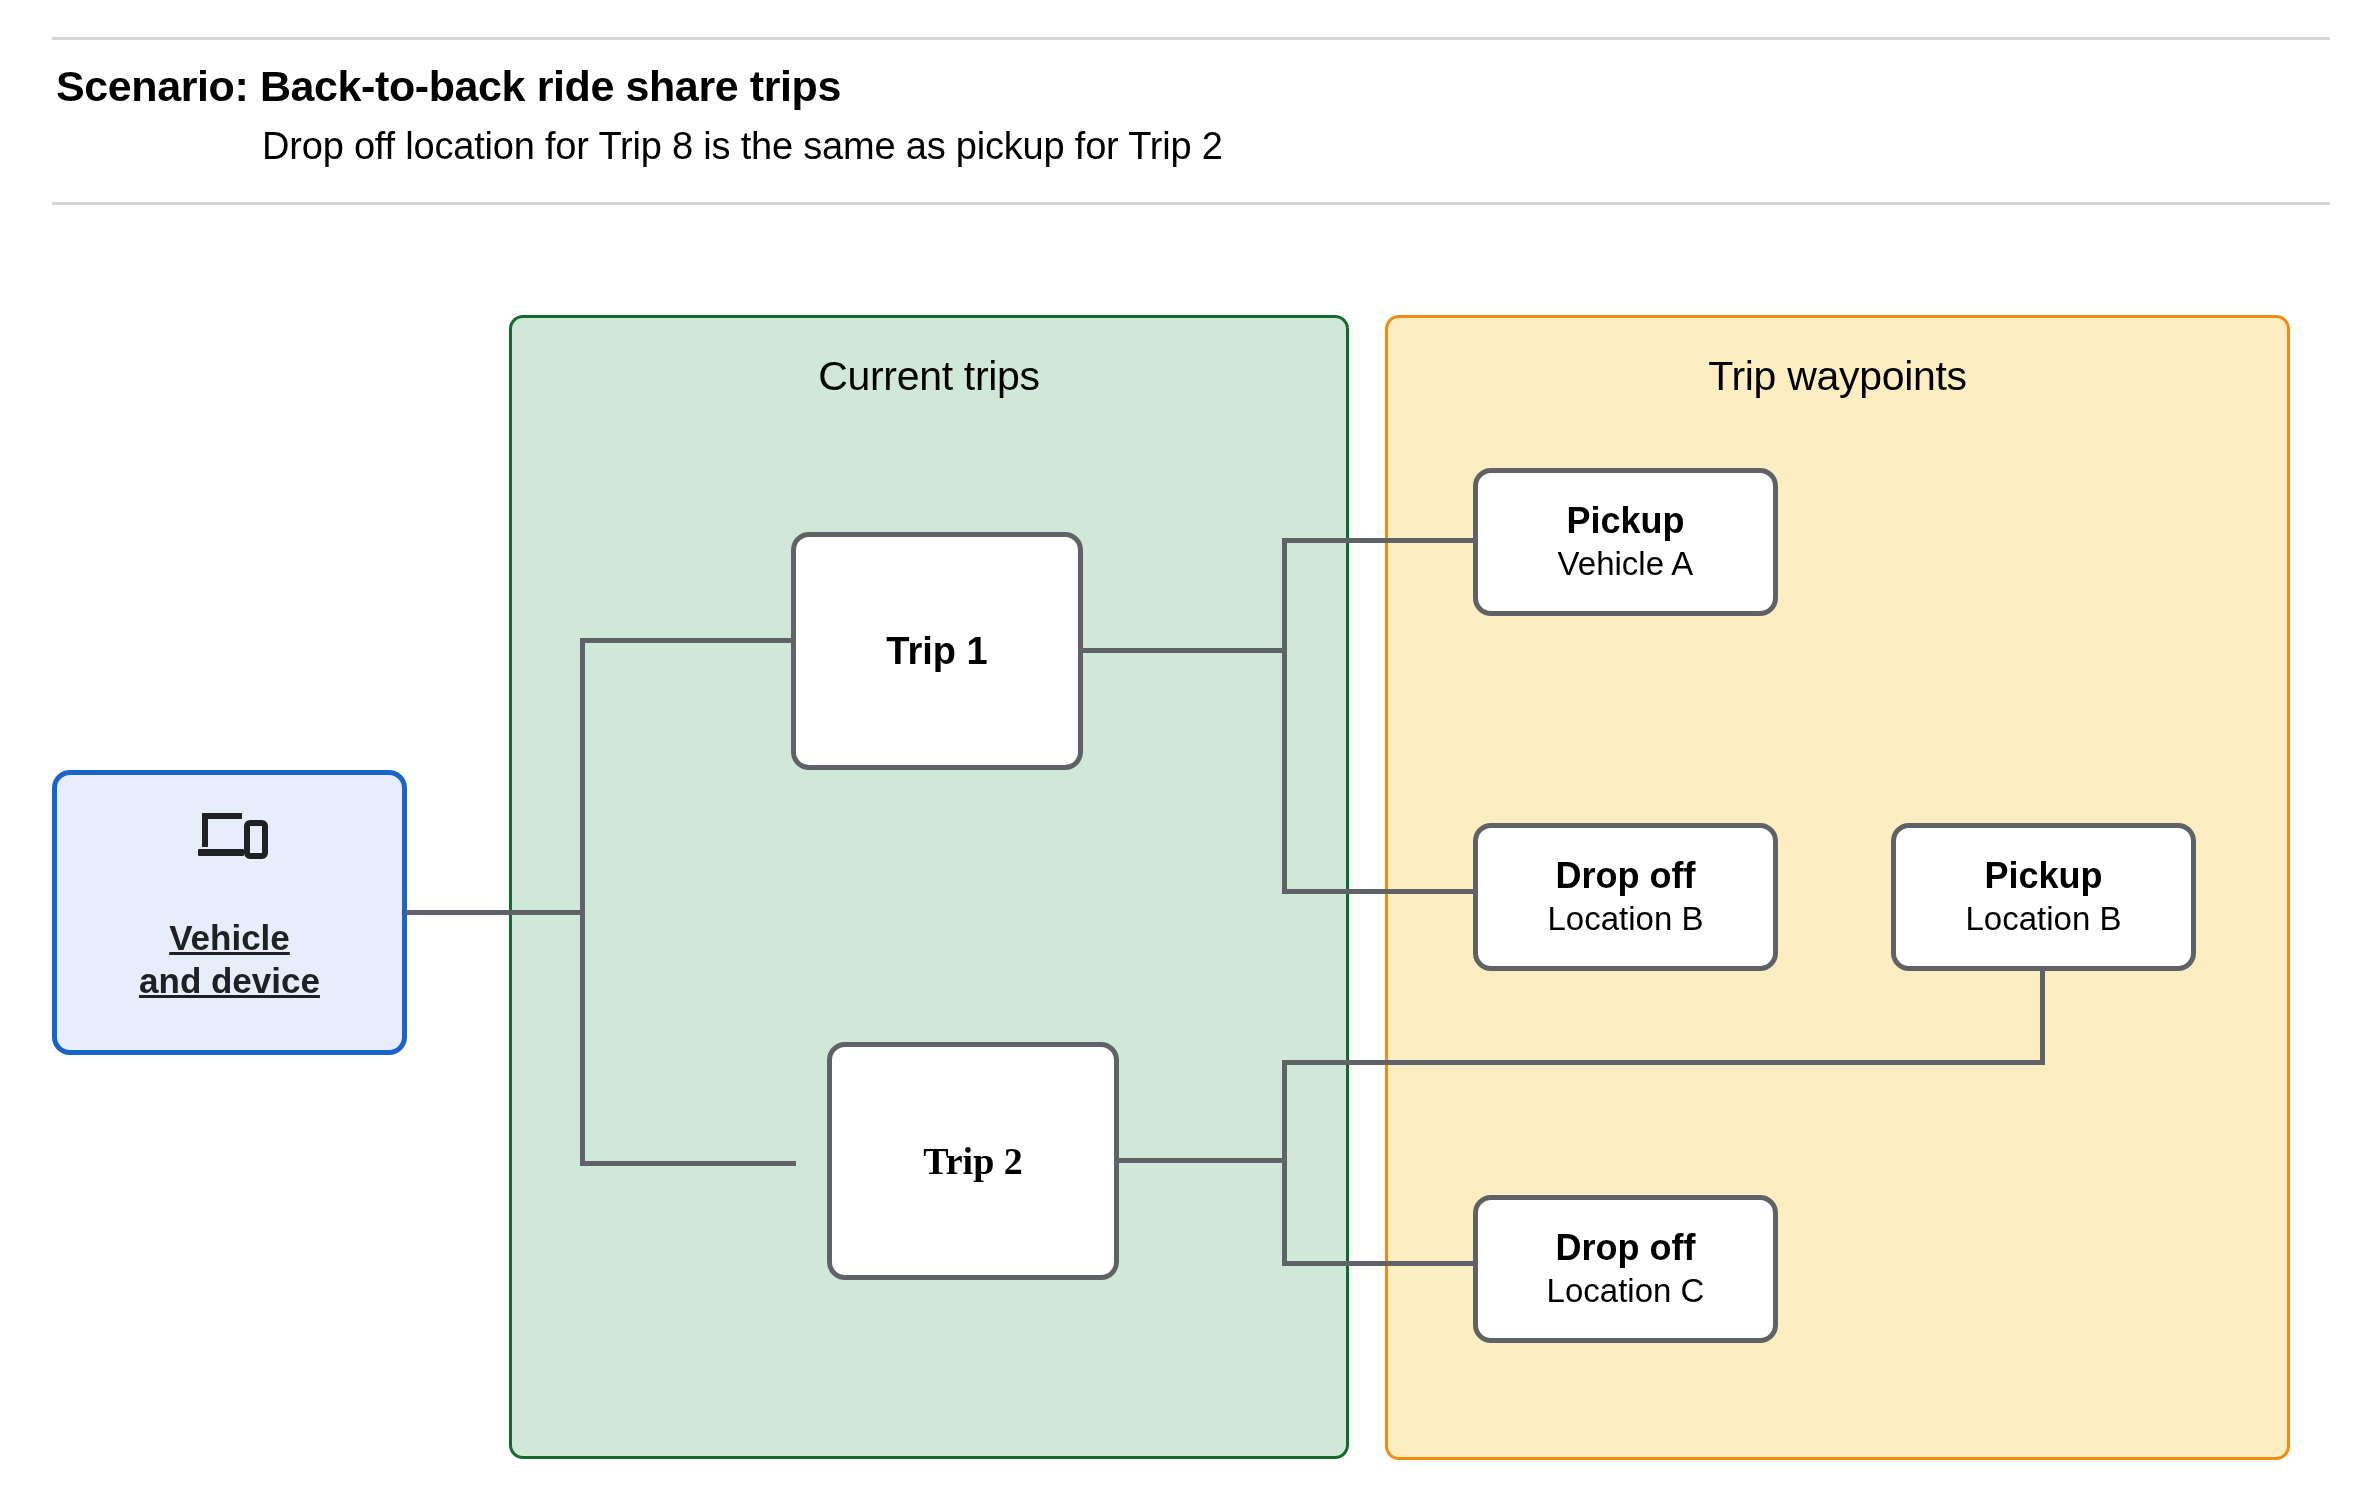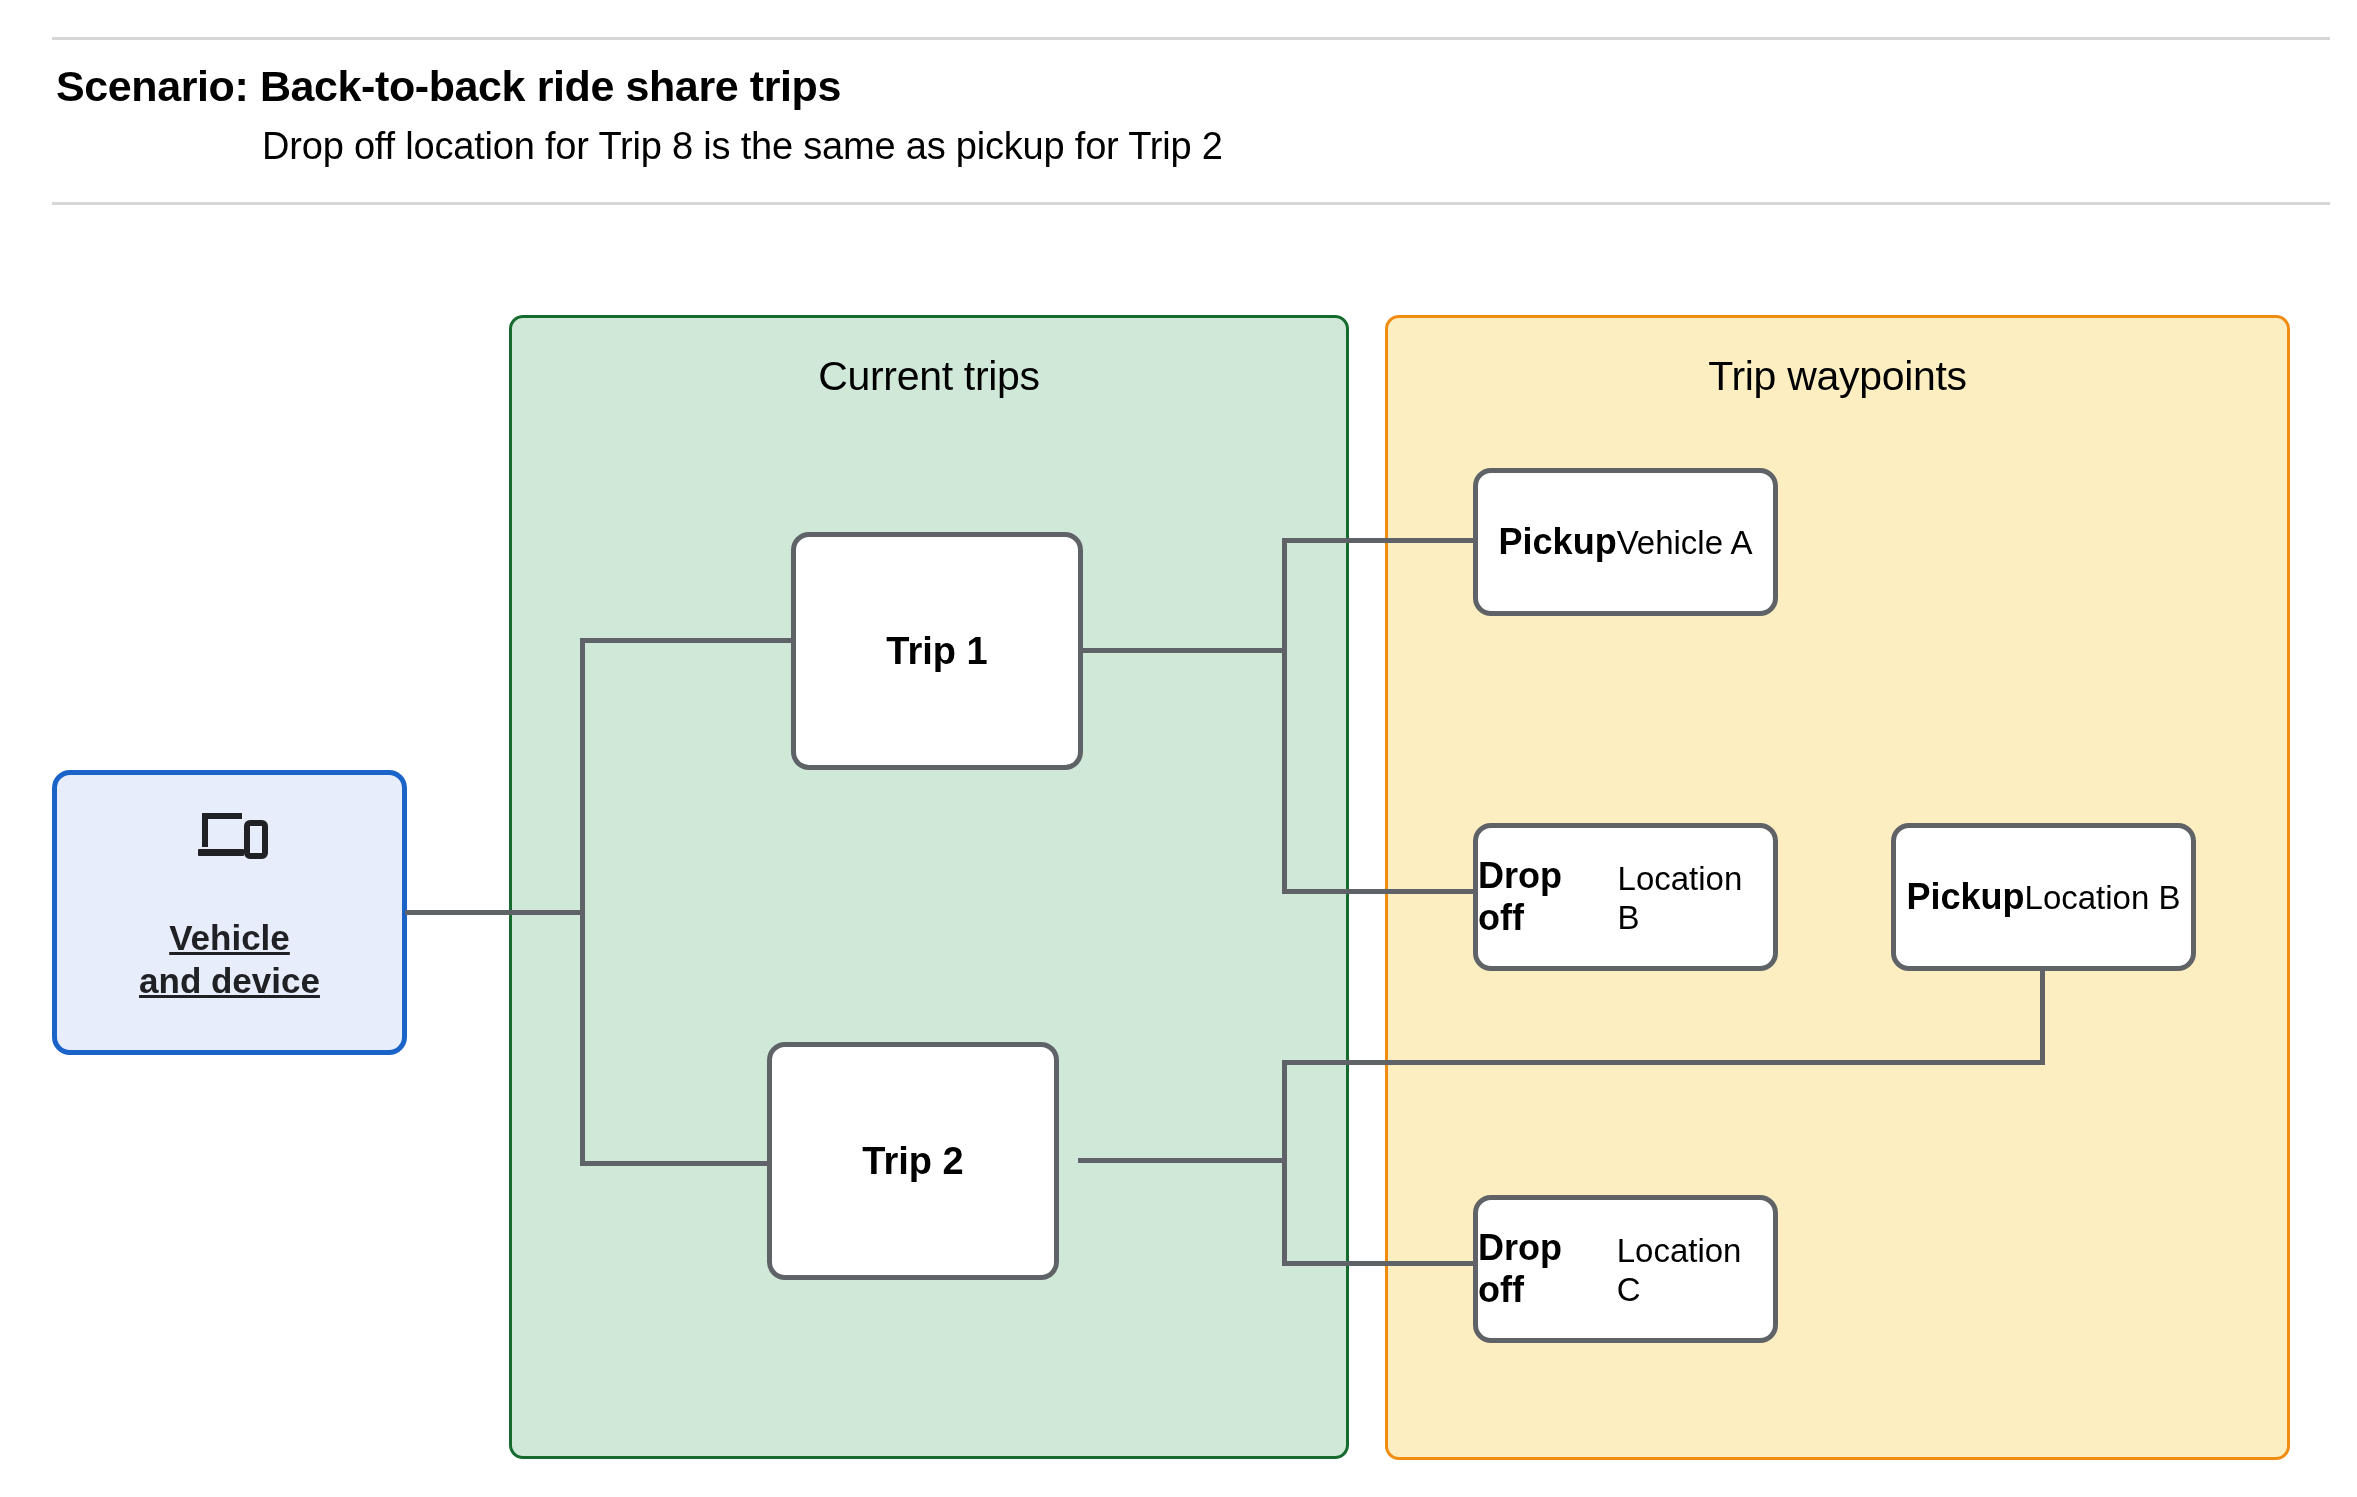--- a/index.html
+++ b/index.html
@@ -120,20 +120,21 @@
   }
 
   
   .node {
     position: absolute;
     background: #ffffff;
     border: 5px solid #5f6368;
     border-radius: 18px;
     box-sizing: border-box;
     display: flex;
+    flex-direction: column;
     align-items: center;
     justify-content: center;
     z-index: 4;
   }
   .node .node-title {
     font-size: 36px;
     font-weight: 700;
     color: #000000;
     line-height: 1.18;
   }
@@ -143,21 +144,21 @@
     color: #000000;
     line-height: 1.18;
     margin-top: 3px;
   }
   .node.trip .node-title {
     font-weight: 700;
     font-size: 38px;
   }
 
   #node-trip-1 { left: 779px; top: 532px;  width: 292px; height: 238px; }
-  #node-trip-2 { left: 755px; top: 1042px; width: 292px; height: 238px; }
+  #node-trip-2 { left: 815px; top: 1042px; width: 292px; height: 238px; font-family: Liberation Serif, serif; }
 
   #node-pickup-a   { left: 1461px; top: 468px;  width: 305px; height: 148px; }
   #node-dropoff-b  { left: 1461px; top: 823px;  width: 305px; height: 148px; }
   #node-pickup-b   { left: 1879px; top: 823px;  width: 305px; height: 148px; }
   #node-dropoff-c  { left: 1461px; top: 1195px; width: 305px; height: 148px; }
 
   
   .conn {
     position: absolute;
     background: #5f6368;

